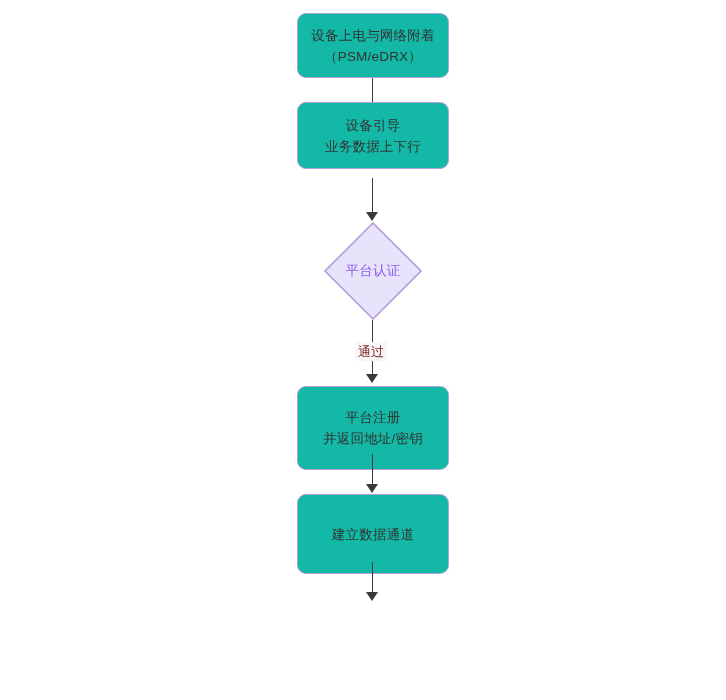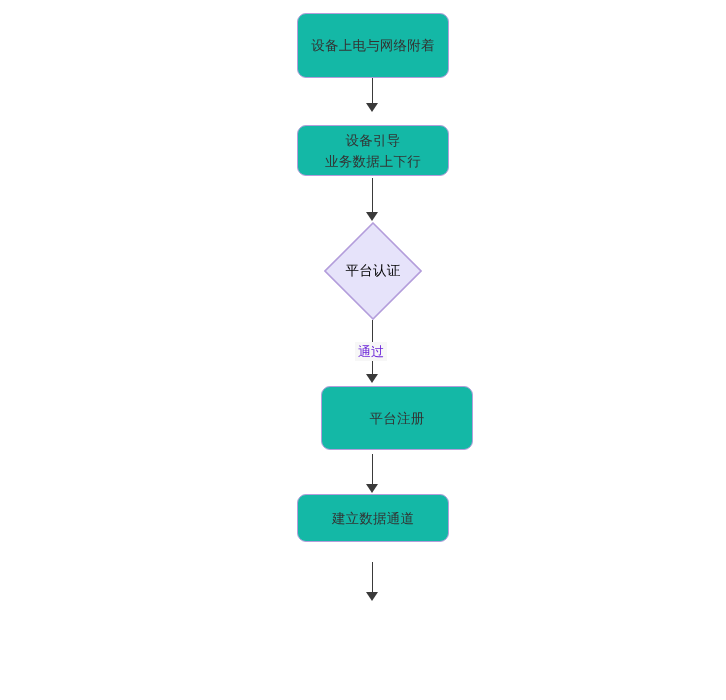--- a/index.html
+++ b/index.html
@@ -61,21 +61,21 @@
   .node-decision .diamond-shape {
     position: absolute;
     left: 0;
     top: 0;
     width: 100%;
     height: 100%;
   }
   .node-decision .decision-label {
     position: relative;
     z-index: 2;
-    color: #000000;
+    color: #8b5cf6;
     font-size: 13.5px;
     line-height: 20px;
   }
 
   
   .connector {
     position: absolute;
     left: 372px;
     width: 1px;
     background: #3a3a3a;
@@ -86,67 +86,69 @@
     width: 0;
     height: 0;
     border-left: 6.5px solid transparent;
     border-right: 6.5px solid transparent;
     border-top: 9px solid #3a3a3a;
   }
 
   .edge-label {
     position: absolute;
     background: #f7f7f7;
-    color: #6d28d9;
+    color: #7f1d1d;
     font-size: 13px;
     line-height: 17px;
     padding: 1px 3px;
     white-space: nowrap;
     z-index: 3;
   }
 </style>
 </head>
 <body>
 
 <div id="flow-canvas">
 
   <div class="node node-process" style="top:13px; height:65px;">
     <span class="node-line">设备上电与网络附着</span>
+    <span class="node-line">（PSM/eDRX）</span>
   </div>
 
   <div class="connector" style="top:78px; height:27px;"></div>
   <div class="arrowhead" style="top:103px;"></div>
 
-  <div class="node node-process" style="top:125px; height:51px;">
+  <div class="node node-process" style="top:102px; height:67px;">
     <span class="node-line">设备引导</span>
     <span class="node-line">业务数据上下行</span>
   </div>
 
   <div class="connector" style="top:178px; height:36px;"></div>
   <div class="arrowhead" style="top:212px;"></div>
 
   <div class="node node-decision">
     <svg class="diamond-shape" viewBox="0 0 98 98" preserveAspectRatio="none">
       <polygon points="49,1 97,49 49,97 1,49" fill="#E6E3FA" stroke="#B39DDB" stroke-width="1.6"></polygon>
     </svg>
     <span class="decision-label">平台认证</span>
   </div>
 
   <div class="connector" style="top:320px; height:56px;"></div>
   <div class="edge-label" style="left:355px; top:342px;">通过</div>
   <div class="arrowhead" style="top:374px;"></div>
 
-  <div class="node node-process" style="top:386px; height:64px;margin-left:24px;">
+  <div class="node node-process" style="top:386px; height:84px;">
     <span class="node-line">平台注册</span>
+    <span class="node-line">并返回地址/密钥</span>
   </div>
 
   <div class="connector" style="top:454px; height:32px;"></div>
   <div class="arrowhead" style="top:484px;"></div>
 
-  <div class="node node-process" style="top:494px; height:48px;gap:40px;">
+  <div class="node node-process" style="top:494px; height:80px;gap:40px;">
     <span class="node-line">建立数据通道</span>
   </div>
 
   <div class="connector" style="top:562px; height:32px;"></div>
   <div class="arrowhead" style="top:592px;"></div>
 
 
 </div>
 
 </body></html>

